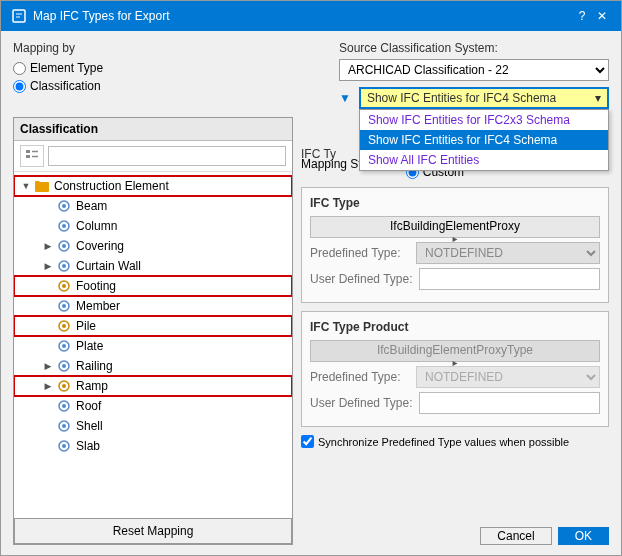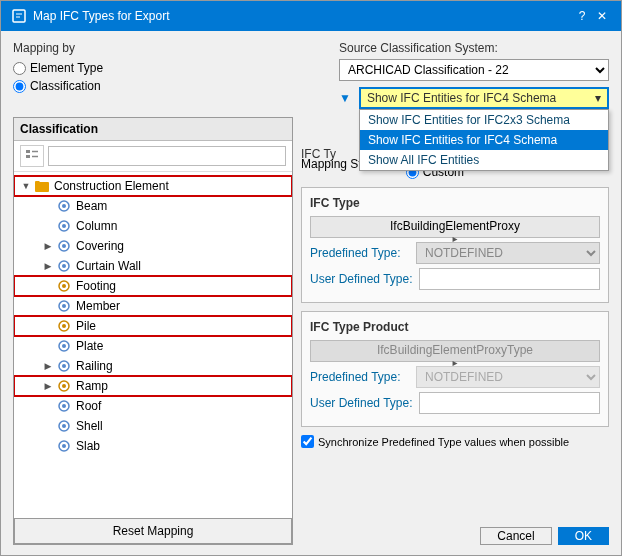--- a/index.html
+++ b/index.html
@@ -231,21 +231,21 @@
     
     .field-row {
       display: flex;
       align-items: center;
       gap: 6px;
       margin-bottom: 4px;
     }
     
     .field-label {
       font-size: 12px;
-      color: #0369a1;
+      color: #737373;
       min-width: 100px;
     }
     
     .field-value-box {
       flex: 1;
       height: 22px;
       border: 1px solid #bbb;
       background: #e8e8e8;
       padding: 2px 6px;
       font-size: 12px;
@@ -350,21 +350,21 @@
       background: white;
       border: 1px solid #999;
       z-index: 100;
       box-shadow: 2px 2px 4px rgba(0,0,0,0.2);
     }
     
     .dropdown-item {
       padding: 3px 8px;
       font-size: 12px;
       cursor: pointer;
-      color: #0c4a6e;
+      color: #6d28d9;
     }
     .dropdown-item.active { background: #0078d4; color: white; }
     
     .filter-icon {
       color: #0078d4;
       font-size: 12px;
       margin-right: 4px;
     }
     
     .icon-folder {

